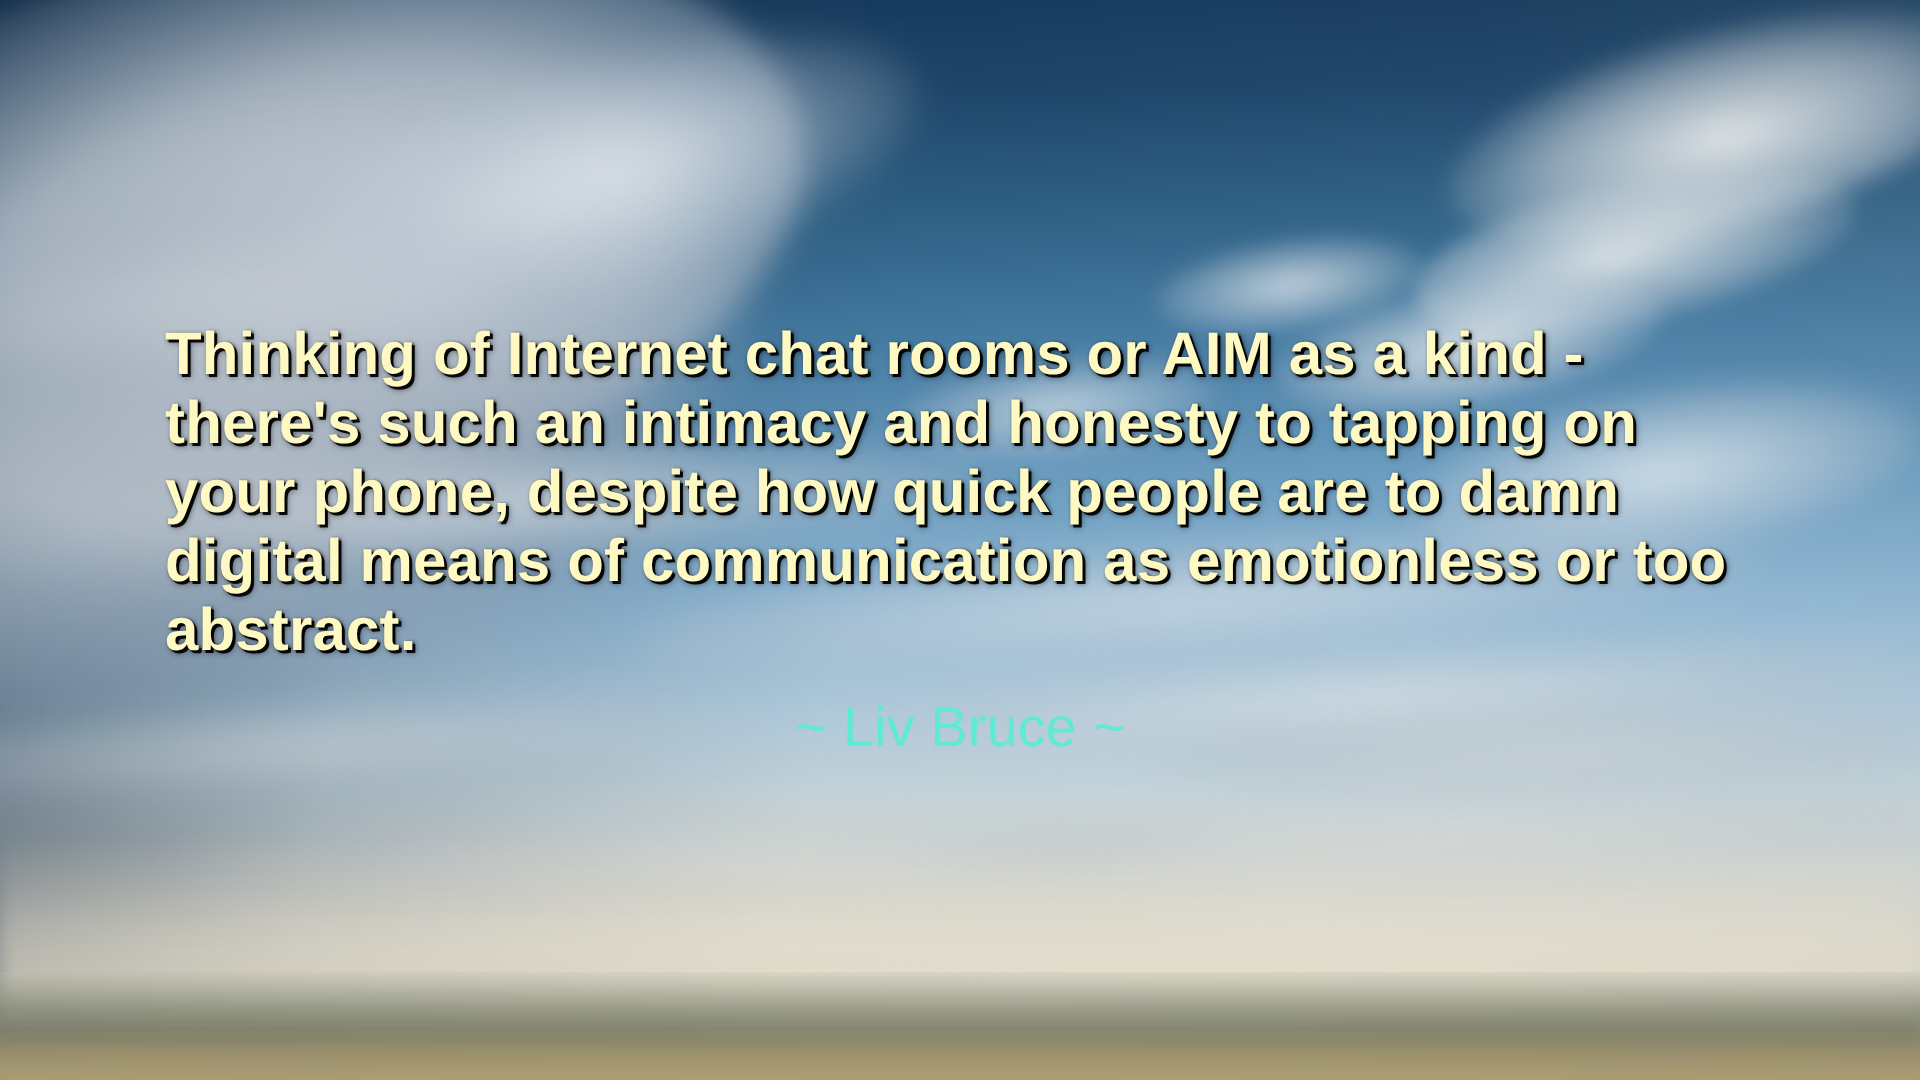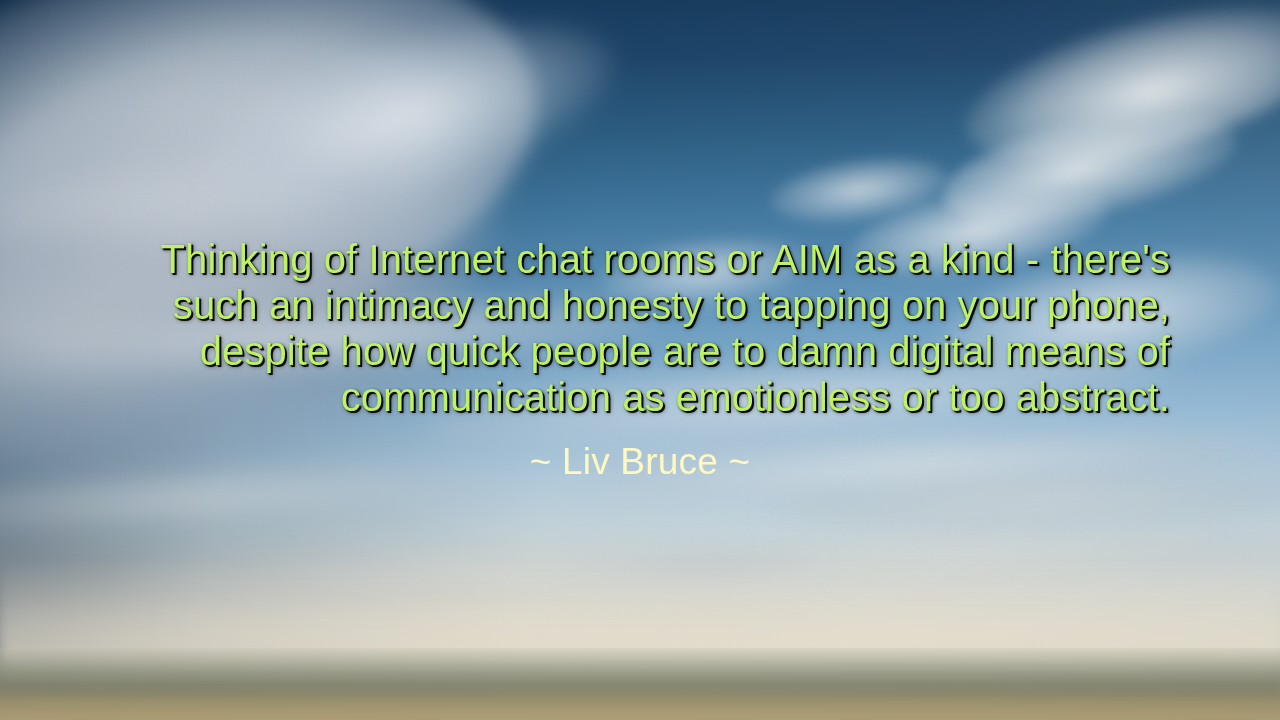--- a/index.html
+++ b/index.html
@@ -321,40 +321,40 @@
     flex-direction: column;
     align-items: center;
     justify-content: center;
     padding: 0 70px;
     box-sizing: border-box;
   }
 
   #quote-text {
     width: 1060px;
     margin: 0;
-    text-align: right;
+    text-align: left;
     font-size: 40px;
     line-height: 46px;
-    font-weight: 400;
-    color: #bef264;
+    font-weight: 700;
+    color: #fef9c3;
     letter-spacing: 0.1px;
     text-shadow:
        2px 2px 0 rgba(0,0,0,0.92),
        1px 1px 2px rgba(0,0,0,0.85),
        2px 2px 4px rgba(0,0,0,0.45);
     white-space: normal;
   }
 
   #quote-author {
     margin: 20px 0 0 0;
     text-align: center;
     font-size: 37px;
     line-height: 44px;
     font-weight: 400;
-    color: #fef9c3;
+    color: #5eead4;
     letter-spacing: 0.2px;
   }
 </style>
 </head>
 <body>
 
 <div id="quote-card">
 
   <div class="sky-base"></div>
   <div class="sky-tint-h"></div>

